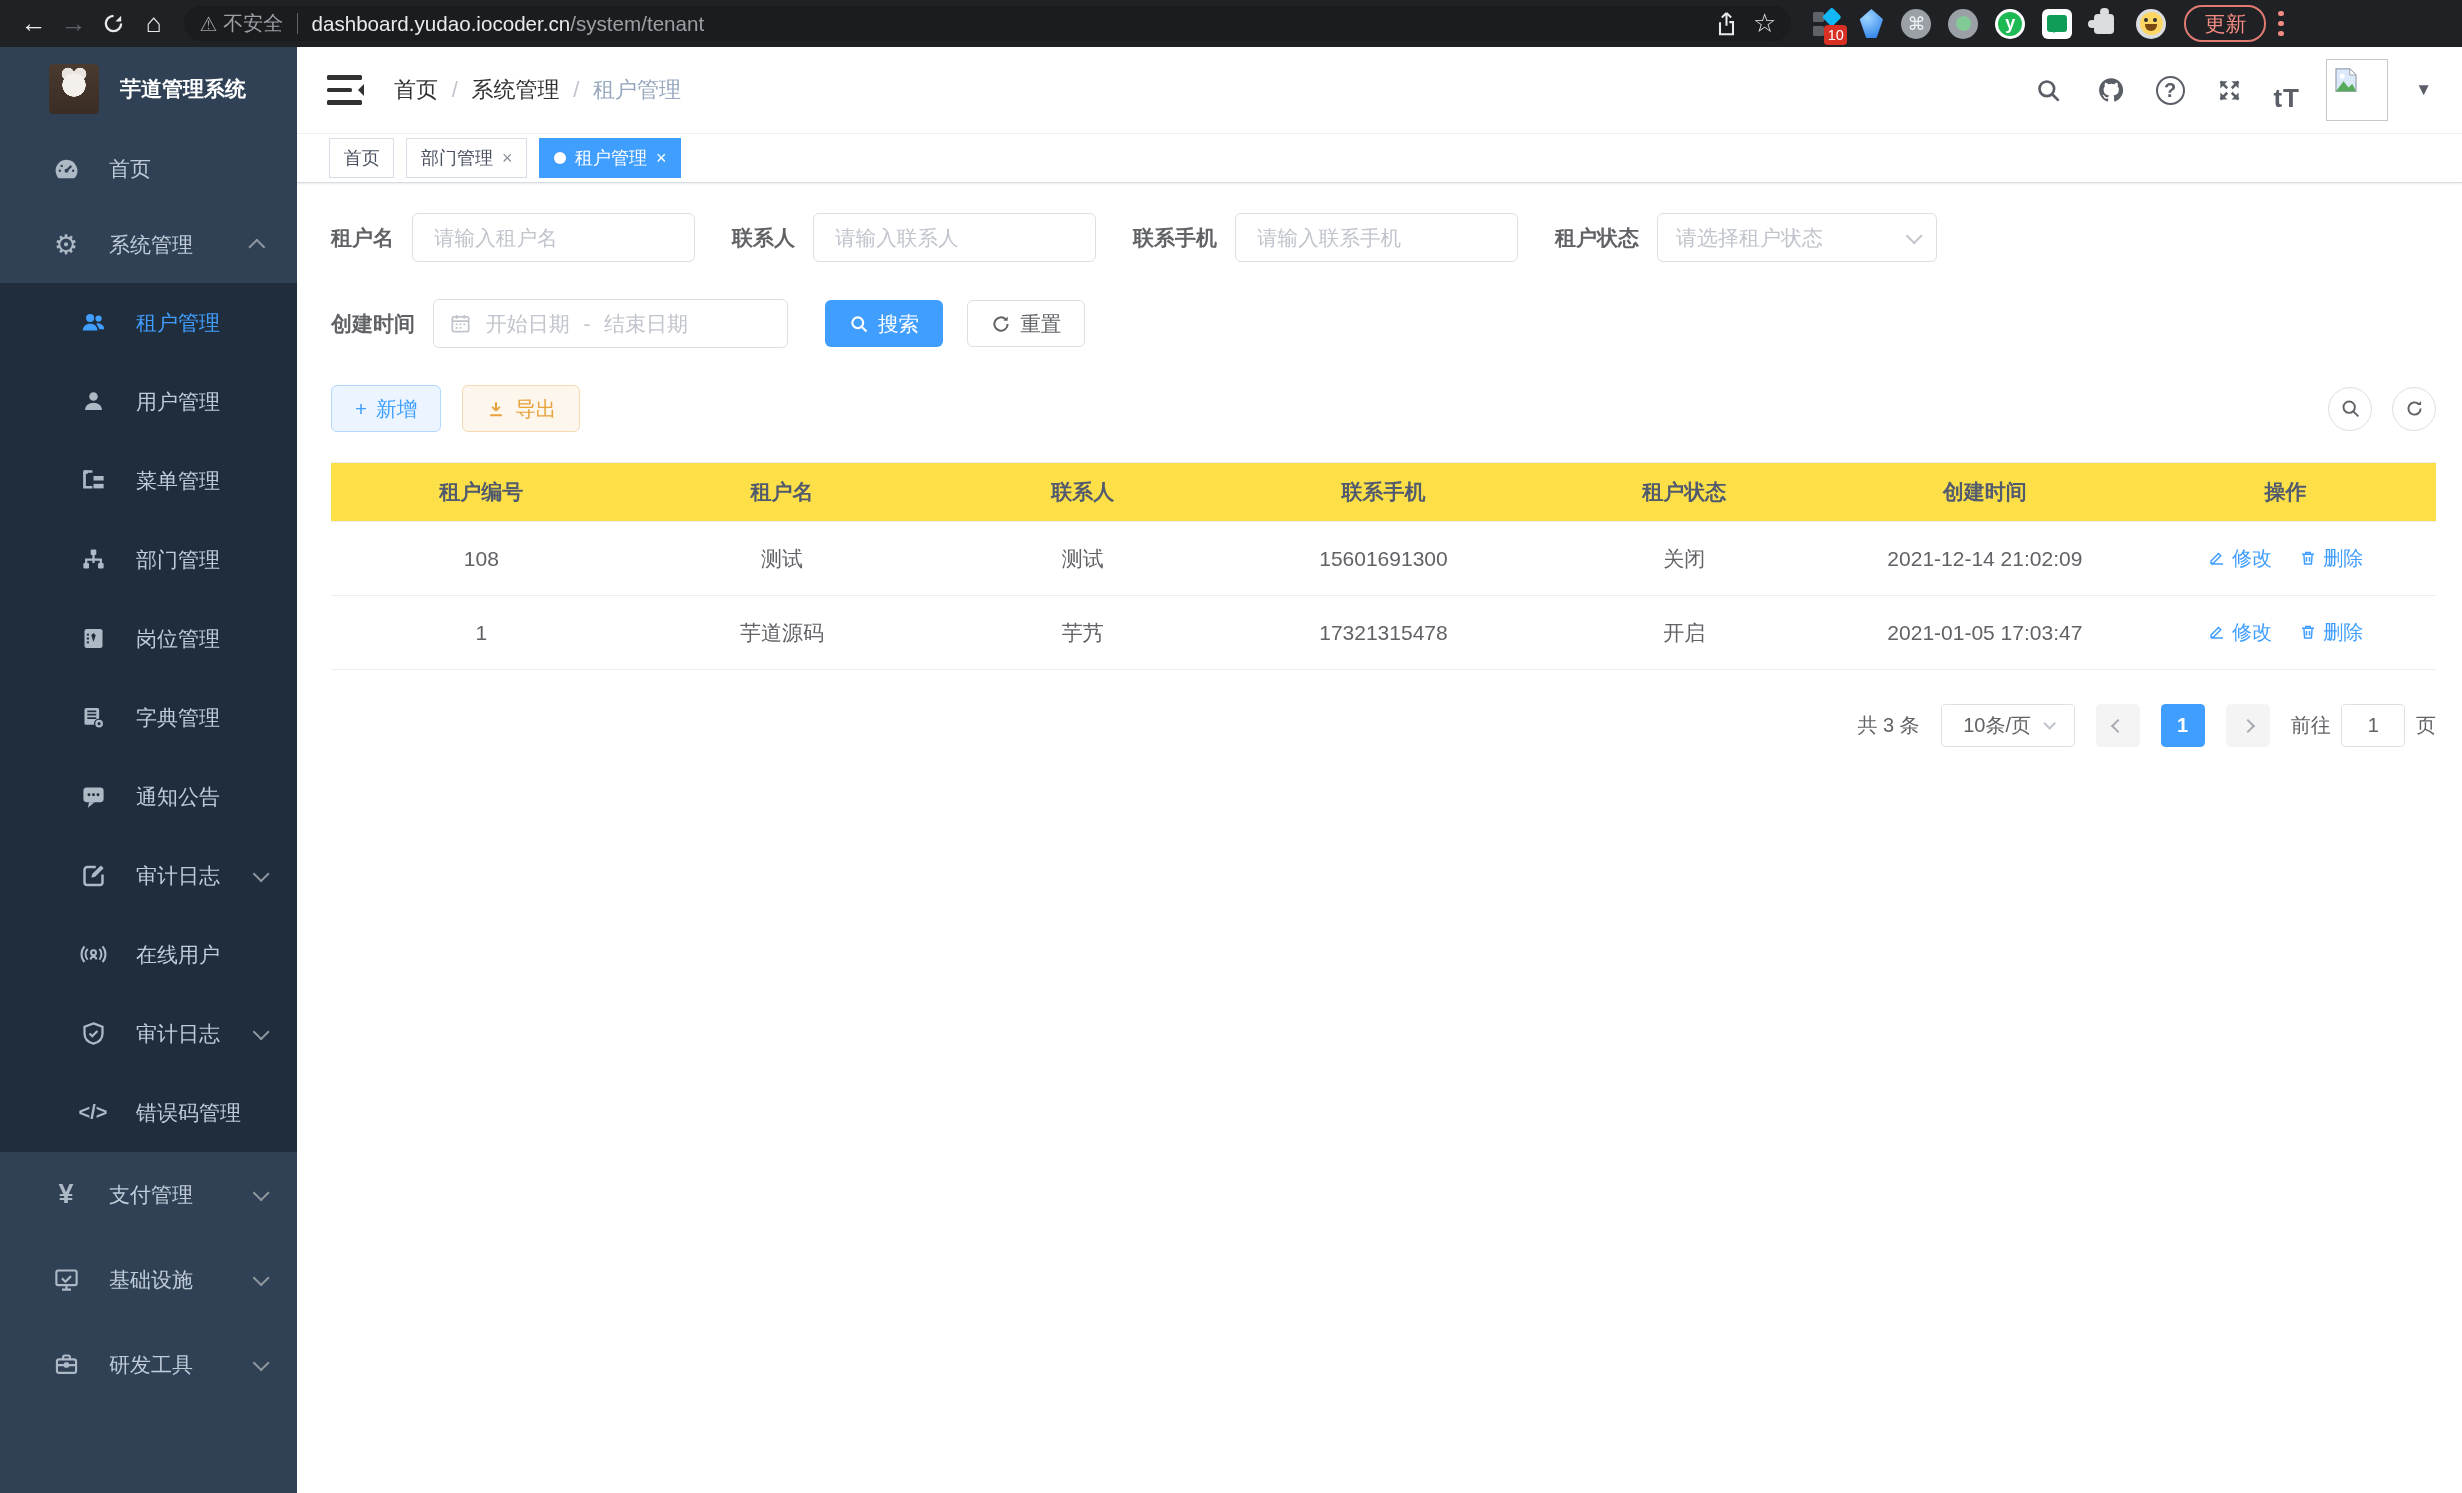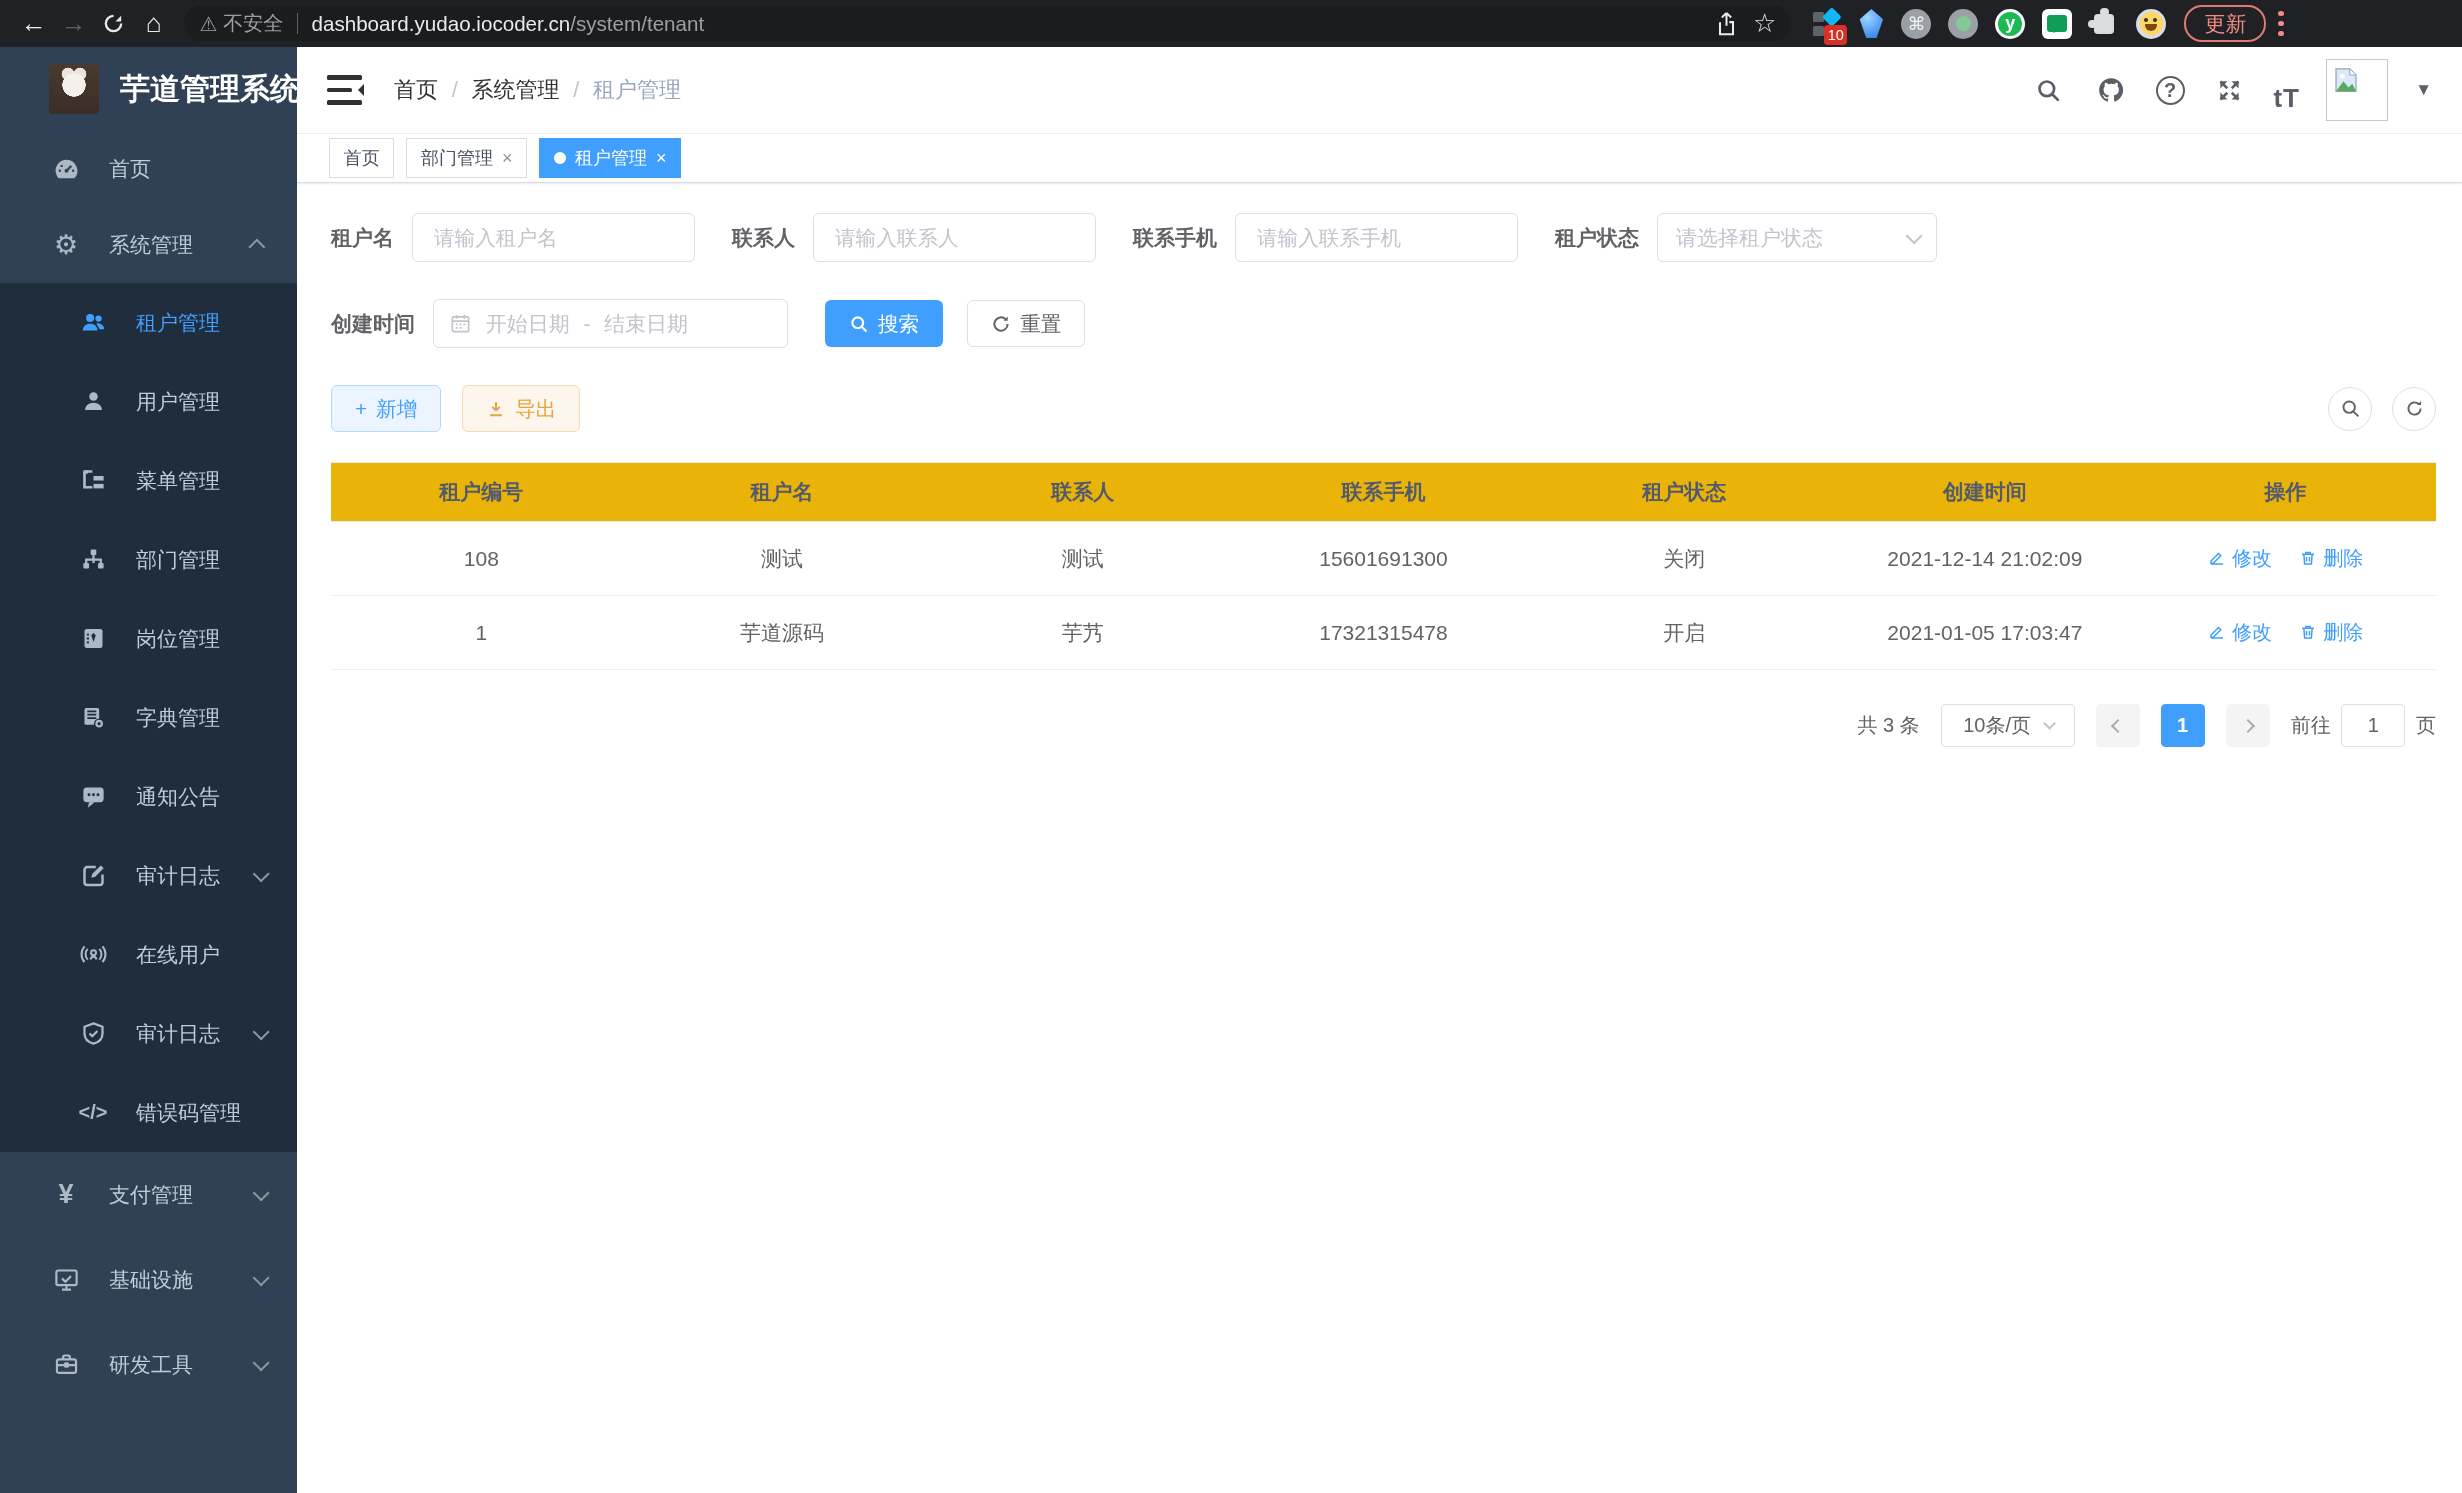--- a/index.html
+++ b/index.html
@@ -46,21 +46,21 @@
   .kebab i { width:5.3px; height:5.3px; border-radius:50%; background:#f28b82; }
 
   
   .sidebar { position:absolute; top:47px; left:0; width:297px; height:1447px; background:#304156; overflow:hidden; }
   .logo-row { height:84px; display:flex; align-items:center; padding-left:49px; }
   .logo-img { width:50px; height:50px; border-radius:4.6px; background:
       radial-gradient(circle at 50% 42%, #f4f0ec 0 30%, transparent 31%),
       radial-gradient(circle at 38% 20%, #e9e4df 0 12%, transparent 13%),
       radial-gradient(circle at 62% 20%, #e9e4df 0 12%, transparent 13%),
       linear-gradient(#4a3a30,#3a2d25); flex:none; }
-  .logo-title { color:#fff; font-size:30px; font-weight:700; margin-left:21px; white-space:nowrap; }
+  .logo-title { color:#fff; font-size:21px; font-weight:700; margin-left:21px; white-space:nowrap; }
   .menu { width:100%; }
   .m-item { display:flex; align-items:center; height:76px; padding-left:49px; color:#bfcbd9; cursor:pointer; position:relative; }
   .m-item .micon { width:34px; display:flex; justify-content:center; margin-right:26px; color:#aeb9c6; flex:none; }
   .m-item .chev { position:absolute; right:32px; }
   .submenu { background:#1f2d3d; }
   .submenu .m-item { height:79px; padding-left:76px; }
   .m-item.bottom { height:85px; }
   .m-item.active { color:#409eff; }
   .m-item.active .micon { color:#409eff; }
   .chev { width:12px; height:12px; border-right:2.3px solid #90979e; border-bottom:2.3px solid #90979e; display:inline-block; }
@@ -109,21 +109,21 @@
   .btn-primary { background:#409eff; color:#fff; }
   .btn-plain { background:#fff; border-color:#dcdfe6; color:#606266; }
   .btn-primary-plain { background:#ecf5ff; border-color:#b3d8ff; color:#409eff; }
   .btn-warning-plain { background:#fdf6ec; border-color:#f5dab1; color:#e6a23c; }
   .toolbar-row { display:flex; align-items:center; margin-bottom:30px; }
   .toolbar-right { margin-left:auto; display:flex; gap:20px; }
   .circle-btn { width:44px; height:44px; border-radius:50%; border:0.8px solid #dcdfe6; background:#fff; display:flex; align-items:center; justify-content:center; color:#606266; cursor:pointer; }
 
   
   table { width:100%; border-collapse:collapse; table-layout:fixed; }
-  thead th { background:#eab308; color:#515a6e; font-weight:700; height:59px; font-size:21px; border-bottom:0.8px solid #e8eaec; border-top:0.8px solid #e8eaec; text-align:center; }
+  thead th { background:#fde047; color:#515a6e; font-weight:700; height:59px; font-size:21px; border-bottom:0.8px solid #e8eaec; border-top:0.8px solid #e8eaec; text-align:center; }
   tbody td { height:74px; text-align:center; font-size:21px; color:#606266; border-bottom:0.8px solid #ebeef5; }
   .op-link { color:#409eff; display:inline-flex; align-items:center; gap:6px; margin:0 13.7px; cursor:pointer; font-size:20px;justify-content:flex-end; }
 
   
   .pagination { display:flex; align-items:center; justify-content:flex-end; margin-top:34px; gap:21px; color:#606266; font-size:20px; }
   .pg-total { white-space:nowrap; }
   .pg-size { width:134px; height:43px; border:0.8px solid #dcdfe6; border-radius:4.6px; display:flex; align-items:center; justify-content:center; gap:12px; color:#606266; cursor:pointer; }
   .pg-size .chev { width:9px; height:9px; border-color:#c0c4cc; }
   .pg-btn { width:44px; height:43px; background:#f4f4f5; border-radius:4.6px; display:flex; align-items:center; justify-content:center; color:#c0c4cc; cursor:pointer; }
   .pg-btn .chev { width:10px; height:10px; border-color:#a8abb2; border-width:2.3px; }

